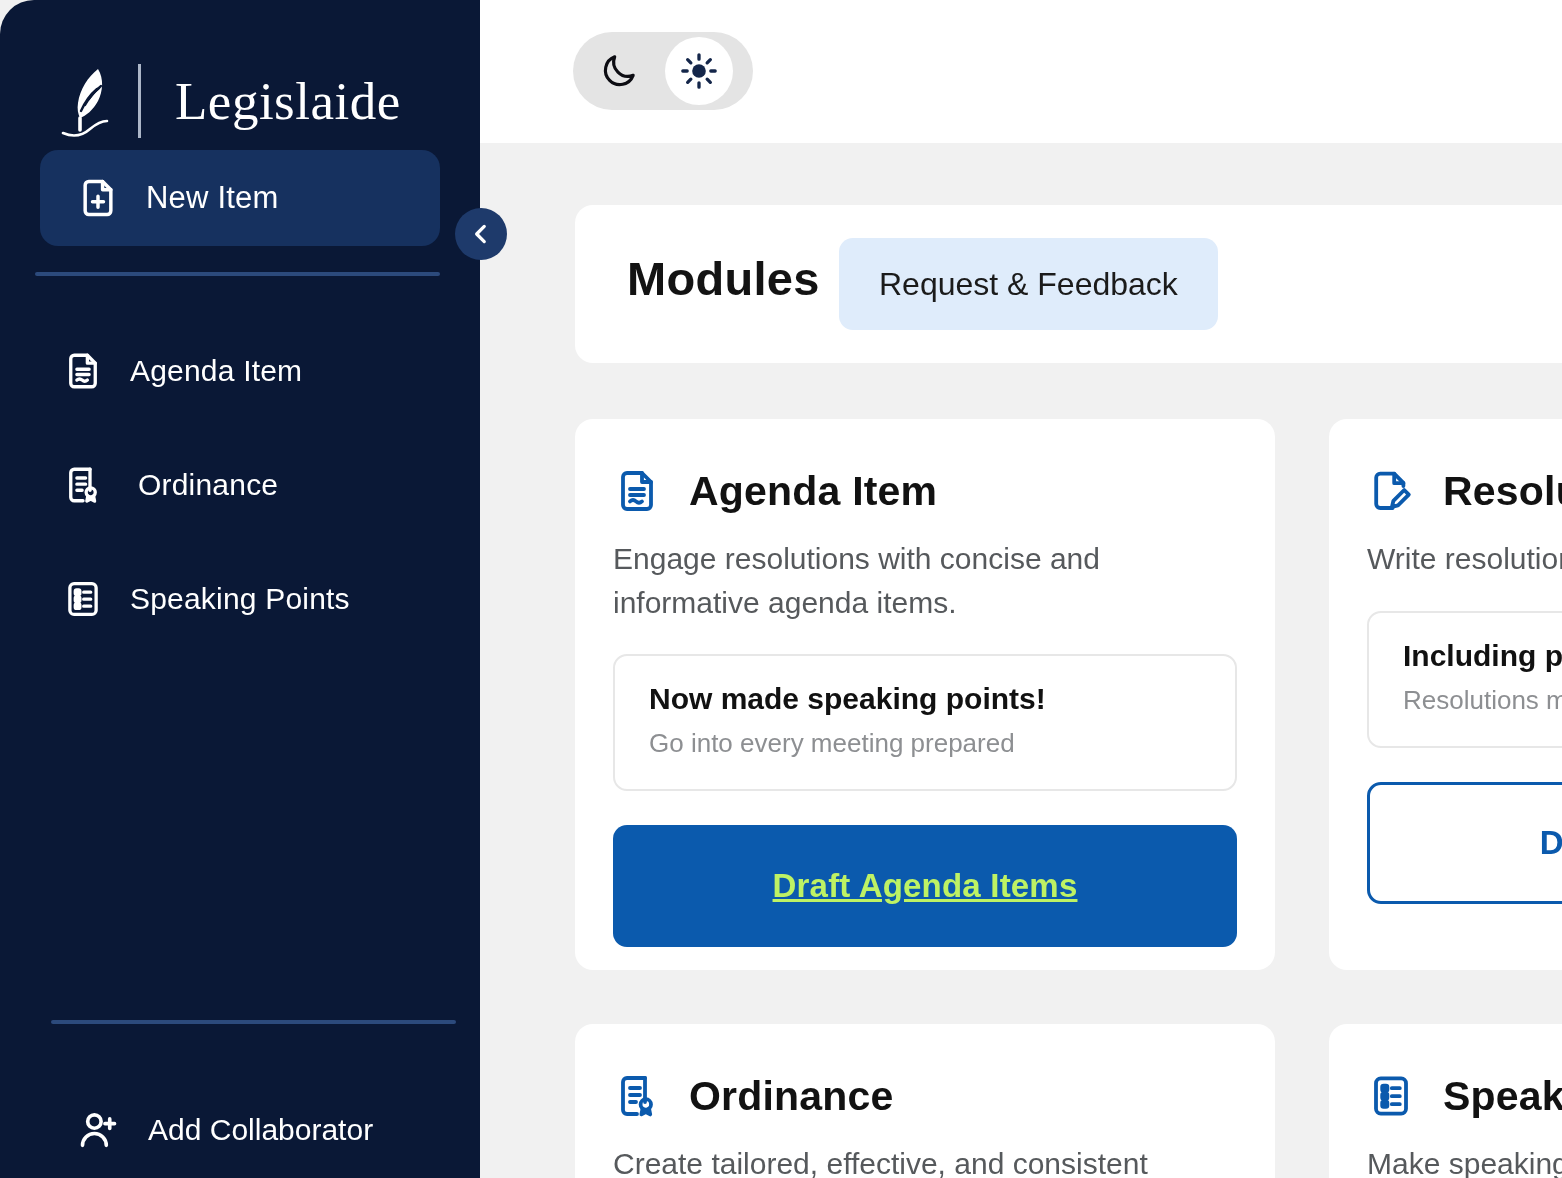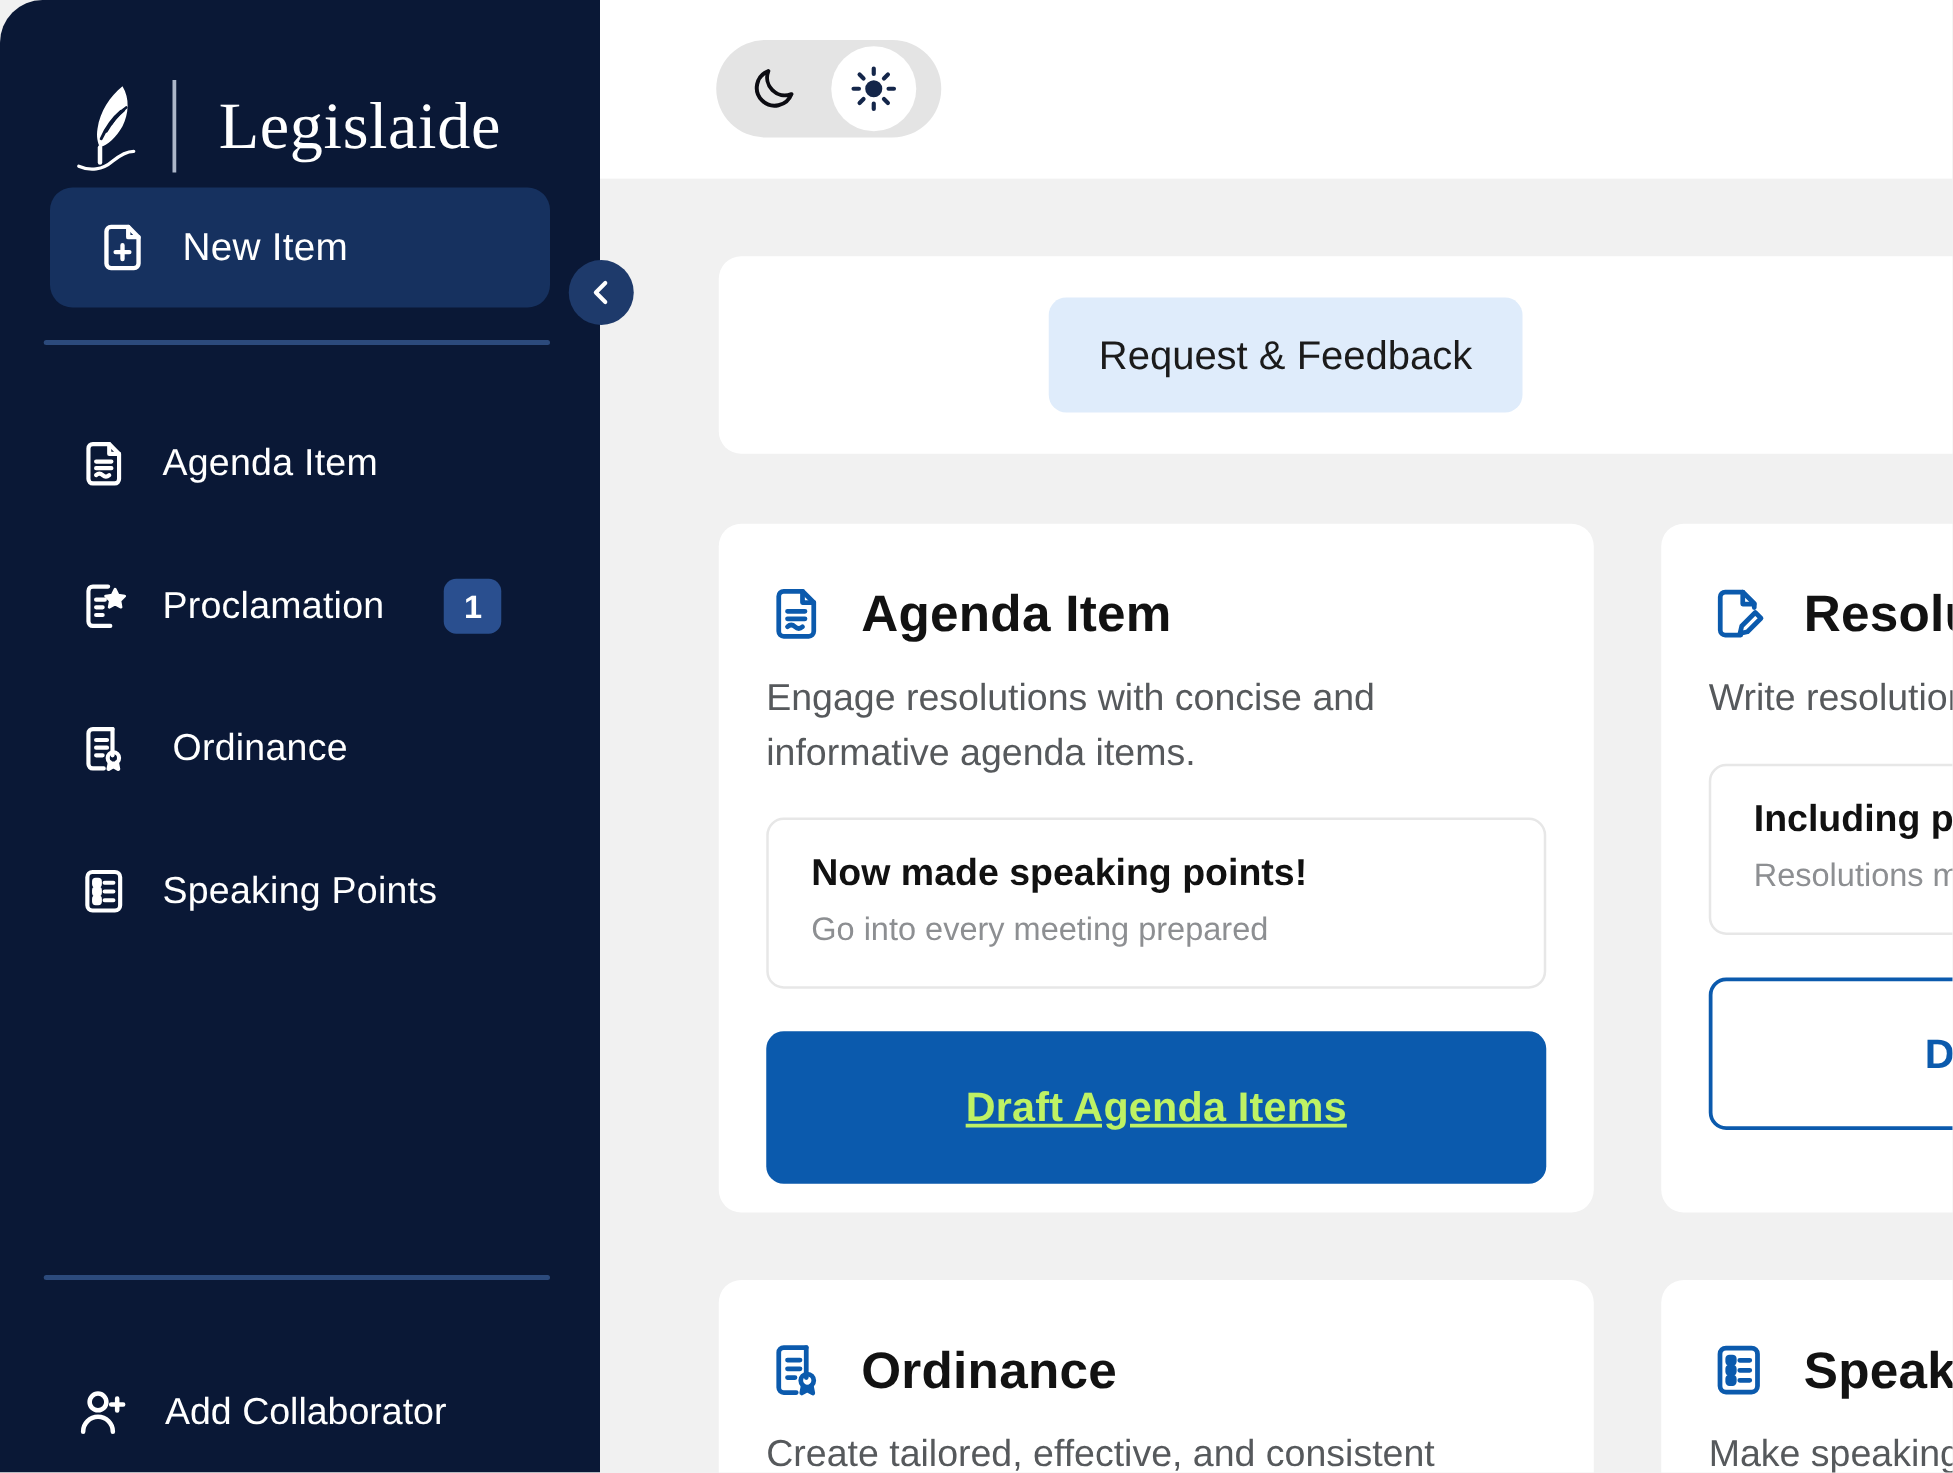--- a/index.html
+++ b/index.html
@@ -48,21 +48,21 @@
   }
   .nav-item .label { font-size:30px; color:#ffffff; letter-spacing:.2px; white-space:nowrap; }
   .nav-item.pad-extra .label { margin-left:8px; }
   .nav-badge {
     margin-left:22px; min-width:46px; height:44px; padding:0 12px;
     background:#2a4f8f; border-radius:10px;
     display:flex; align-items:center; justify-content:center;
     font-size:26px; font-weight:bold; color:#ffffff;
   }
 
-  .sidebar-footer { position:absolute; left:0; bottom:0; width:480px;margin-top:40px; }
+  .sidebar-footer { position:absolute; left:16px; bottom:0; width:480px;margin-top:40px; }
   .footer-divider { height:4px; background:#2c4a7c; border-radius:2px; margin:0 40px 0 35px; }
   .footer-item {
     display:flex; align-items:center; gap:26px;
     height:96px; padding:0 0 0 60px; margin-top:58px;
   }
   .footer-item .label { font-size:30px; color:#ffffff; }
 
   .collapse-btn {
     position:absolute; left:455px; top:208px;
     width:52px; height:52px; border-radius:50%;
@@ -187,31 +187,20 @@
           <svg class="icon" width="42" height="42" viewBox="0 0 24 24" fill="none" stroke="#ffffff" stroke-width="1.9" stroke-linecap="round" stroke-linejoin="round">
             <path d="M14.5 3H7a2 2 0 0 0-2 2v14a2 2 0 0 0 2 2h10a2 2 0 0 0 2-2V7.5z"></path>
             <path d="M14.5 3v4.5H19"></path>
             <path d="M8.5 11h7M8.5 14h7"></path>
             <path d="M8.5 17.2c1-.9 2-.9 3 0s2 .9 3 0"></path>
           </svg>
         </span>
         <span class="label">Agenda Item</span>
       </div>
 
-      <div class="nav-item">
-        <span>
-          <svg class="icon" width="42" height="42" viewBox="0 0 24 24" fill="none" stroke="#ffffff" stroke-width="1.9" stroke-linecap="round" stroke-linejoin="round">
-            <path d="M14 3H7a2 2 0 0 0-2 2v14a2 2 0 0 0 2 2h8"></path>
-            <path d="M8.5 9h4M8.5 12.5h3M8.5 16h3"></path>
-            <path d="M17.2 4.2l1.35 2.7 3 .45-2.17 2.1.51 2.98-2.69-1.41-2.69 1.41.51-2.98-2.17-2.1 3-.45z" fill="#ffffff" stroke="#ffffff" stroke-width="1.3"></path>
-          </svg>
-        </span>
-        <span class="label">Proclamation</span>
-        <span class="nav-badge">1</span>
-      </div>
 
       <div class="nav-item pad-extra">
         <span>
           <svg class="icon" width="42" height="42" viewBox="0 0 24 24" fill="none" stroke="#ffffff" stroke-width="1.9" stroke-linecap="round" stroke-linejoin="round">
             <path d="M16 3H7a2 2 0 0 0-2 2v14a2 2 0 0 0 2 2h5"></path>
             <path d="M16 3v12"></path>
             <path d="M8.5 8h5M8.5 11.5h5M8.5 15h3"></path>
             <circle cx="16.4" cy="16.2" r="2.6"></circle>
             <path d="M14.8 18.2l-.6 3 2.2-1.2 2.2 1.2-.6-3"></path>
           </svg>
@@ -271,20 +260,21 @@
             <path d="M12 2.3v2.6M12 19.1v2.6M2.3 12h2.6M19.1 12h2.6M5.2 5.2l1.9 1.9M16.9 16.9l1.9 1.9M18.8 5.2l-1.9 1.9M7.1 16.9l-1.9 1.9"></path>
           </svg>
         </span>
       </span>
     </div>
   </header>
 
   <main class="main">
 
     <section class="modules-bar">
+      <h1 class="modules-title">Modules</h1>
       <button class="request-pill">Request &amp; Feedback</button>
     </section>
 
     <section class="cards">
 
       <div class="card-row">
 
         <article class="card tall">
           <div class="card-head">
             <span>

